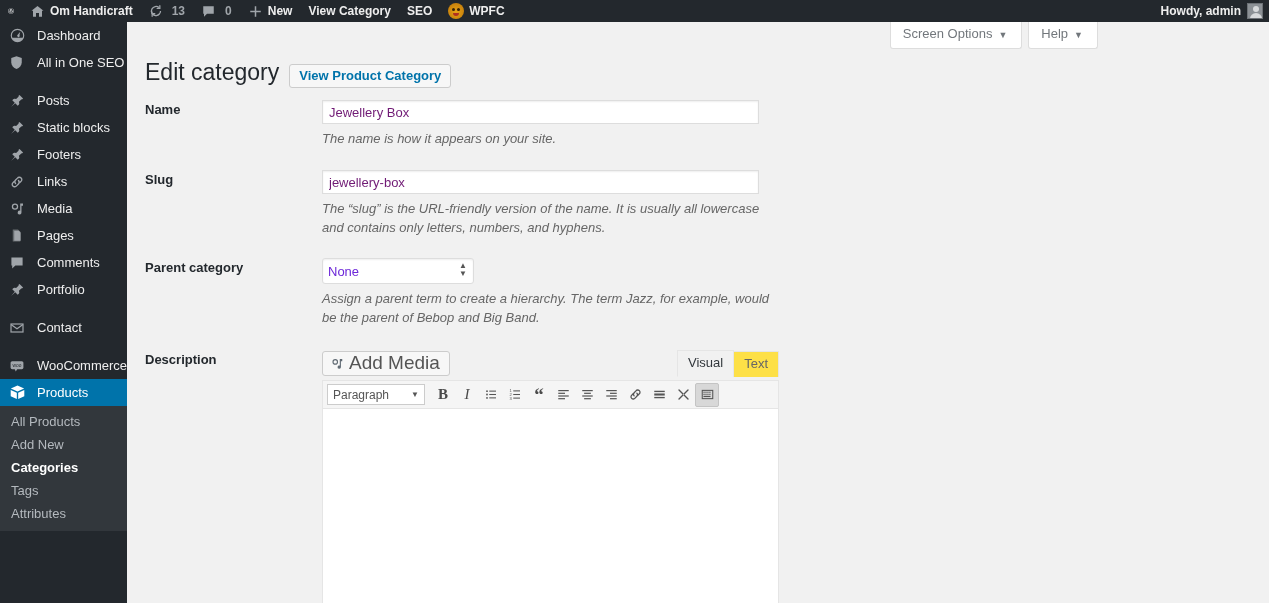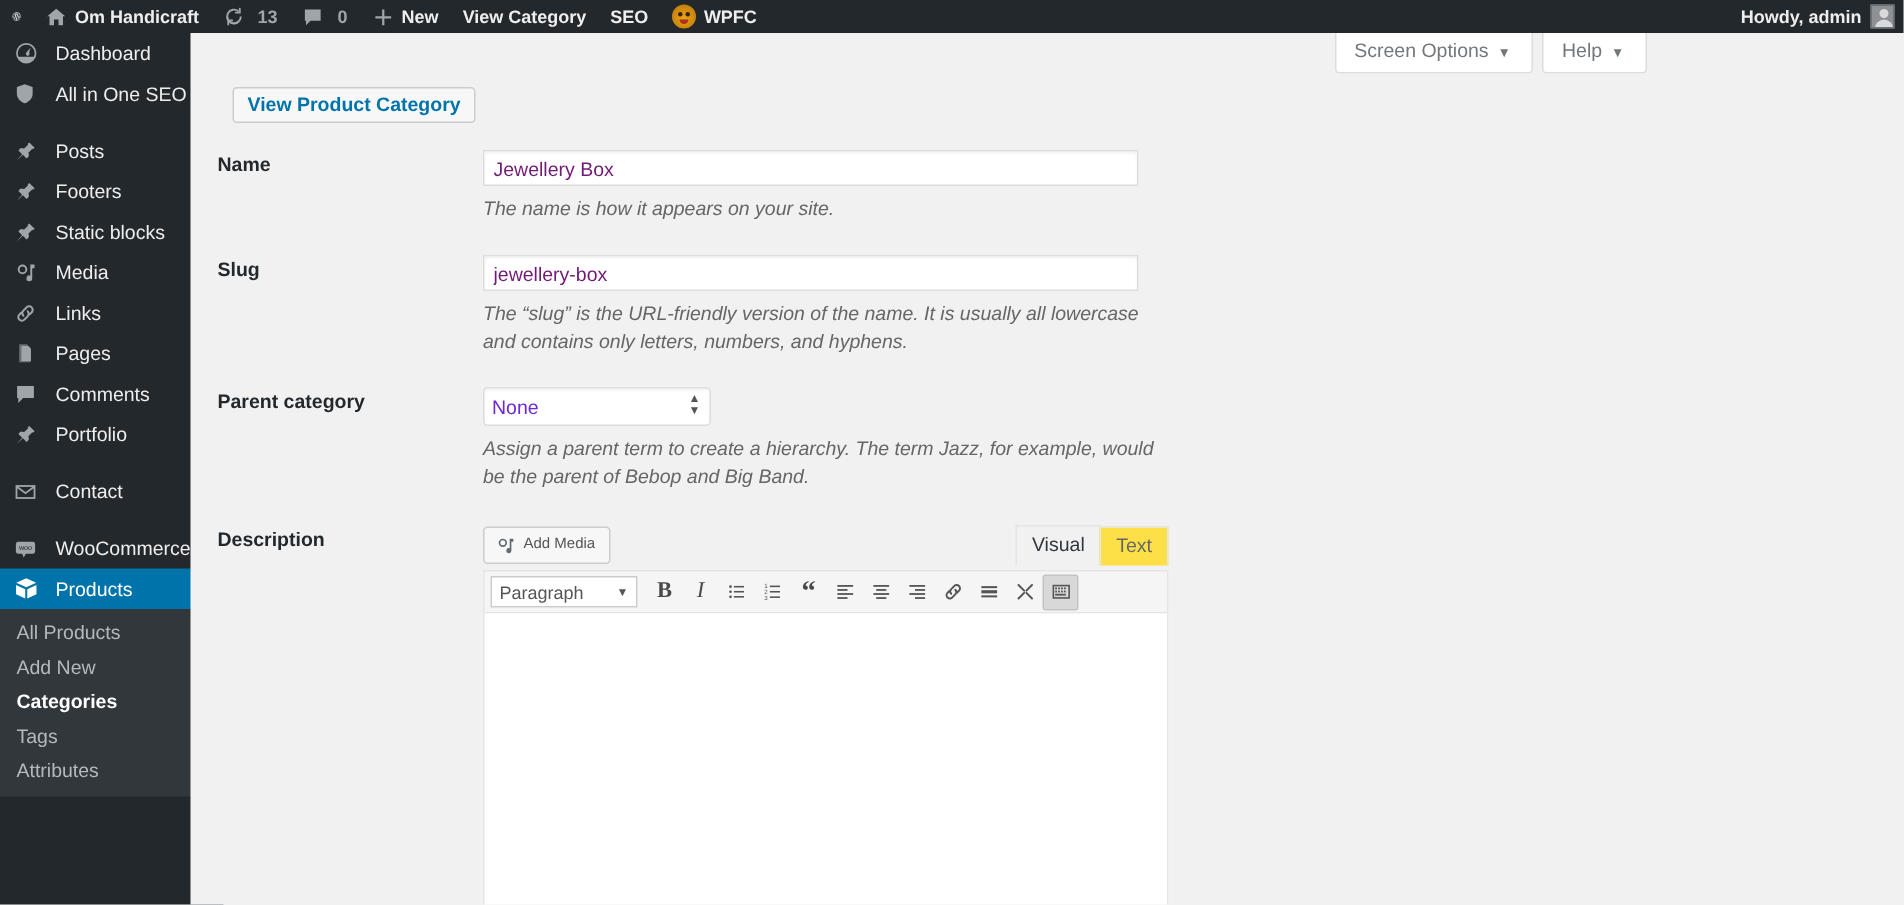--- a/index.html
+++ b/index.html
@@ -190,21 +190,21 @@
 
   
   #editor-wrap { position: relative; width: 457px; }
   #media-buttons {
     display: flex; align-items: center; height: 26px;
   }
   .add-media-btn {
     display: inline-flex; align-items: flex-end;
     background: #f7f7f7; border: 1px solid #ccc; border-radius: 3px;
     padding: 3px 9px 4px 7px;
-    font-size: 10px; color: #555; cursor: pointer; line-height: 16px;
+    font-size: 19px; color: #555; cursor: pointer; line-height: 16px;
   }
   .add-media-btn .am-ico { margin-right: 5px; display: flex; color: #606a73; }
   #editor-tabs {
     position: absolute; right: 0; top: 0;
     display: flex; align-items: center;
   }
   .ed-tab {
     border: 1px solid #e5e5e5;
     background: #fde047;
     color: #666; font-size: 13px;
@@ -343,49 +343,49 @@
     </span>
     <span class="mi-label">Posts</span>
   </div>
 
   <div class="menu-item">
     <span class="mi-icon">
       <svg width="16" height="16" viewBox="0 0 20 20" fill="currentColor">
         <path d="M13.1 2.4 11.7 3.8l.5.5-3.3 3.3-1.7-.4a2 2 0 0 0-1.9.6L4.1 9.1l3.1 3.1-4.6 5.2 5.2-4.6 3.1 3.1 1.3-1.3a2 2 0 0 0 .6-1.9l-.4-1.7 3.3-3.3.5.5 1.4-1.4z"></path>
       </svg>
     </span>
-    <span class="mi-label">Footers</span>
+    <span class="mi-label">Static blocks</span>
   </div>
 
   <div class="menu-item">
     <span class="mi-icon">
       <svg width="16" height="16" viewBox="0 0 20 20" fill="currentColor">
         <path d="M13.1 2.4 11.7 3.8l.5.5-3.3 3.3-1.7-.4a2 2 0 0 0-1.9.6L4.1 9.1l3.1 3.1-4.6 5.2 5.2-4.6 3.1 3.1 1.3-1.3a2 2 0 0 0 .6-1.9l-.4-1.7 3.3-3.3.5.5 1.4-1.4z"></path>
       </svg>
     </span>
-    <span class="mi-label">Static blocks</span>
-  </div>
-
-  <div class="menu-item">
-    <span class="mi-icon">
-      <svg width="16" height="16" viewBox="0 0 20 20" fill="currentColor">
-        <path d="M7.5 3a4 4 0 1 0 0 8 4 4 0 0 0 0-8zm0 1.6a2.4 2.4 0 1 1 0 4.8 2.4 2.4 0 0 1 0-4.8zM14 3v9.2a2.4 2.4 0 1 0 1.6 2.2V6h1.9V3z"></path>
-      </svg>
-    </span>
-    <span class="mi-label">Media</span>
+    <span class="mi-label">Footers</span>
   </div>
 
   <div class="menu-item">
     <span class="mi-icon">
       <svg width="16" height="16" viewBox="0 0 20 20" fill="none" stroke="currentColor" stroke-width="1.7" stroke-linecap="round">
         <path d="M8.2 11.8a3 3 0 0 1 0-4.2l2.4-2.4a3 3 0 1 1 4.2 4.2l-1.3 1.3"></path>
         <path d="M11.8 8.2a3 3 0 0 1 0 4.2l-2.4 2.4a3 3 0 1 1-4.2-4.2l1.3-1.3"></path>
       </svg>
     </span>
     <span class="mi-label">Links</span>
+  </div>
+
+  <div class="menu-item">
+    <span class="mi-icon">
+      <svg width="16" height="16" viewBox="0 0 20 20" fill="currentColor">
+        <path d="M7.5 3a4 4 0 1 0 0 8 4 4 0 0 0 0-8zm0 1.6a2.4 2.4 0 1 1 0 4.8 2.4 2.4 0 0 1 0-4.8zM14 3v9.2a2.4 2.4 0 1 0 1.6 2.2V6h1.9V3z"></path>
+      </svg>
+    </span>
+    <span class="mi-label">Media</span>
   </div>
 
   <div class="menu-item">
     <span class="mi-icon">
       <svg width="15" height="15" viewBox="0 0 20 20" fill="currentColor">
         <path d="M5 2h7l3 3v13H5z" opacity=".55"></path>
         <path d="M7 3.5h6l2.5 2.5v11H7z"></path>
       </svg>
     </span>
     <span class="mi-label">Pages</span>
@@ -474,20 +474,21 @@
   <div id="screen-meta-links">
     <div class="screen-meta-btn">
       <span>Screen Options</span><span class="caret">▼</span>
     </div>
     <div class="screen-meta-btn">
       <span>Help</span><span class="caret">▼</span>
     </div>
   </div>
 
   <div id="page-title-row">
+    <h1 class="page-title">Edit category</h1>
     <span class="view-btn">View Product Category</span>
   </div>
 
   <div id="form">
 
     <div class="form-row">
       <div class="form-label">Name</div>
       <div class="form-field">
         <input class="text-input" type="text" value="Jewellery Box" style="">
         <div class="desc">The name is how it appears on your site.</div>

